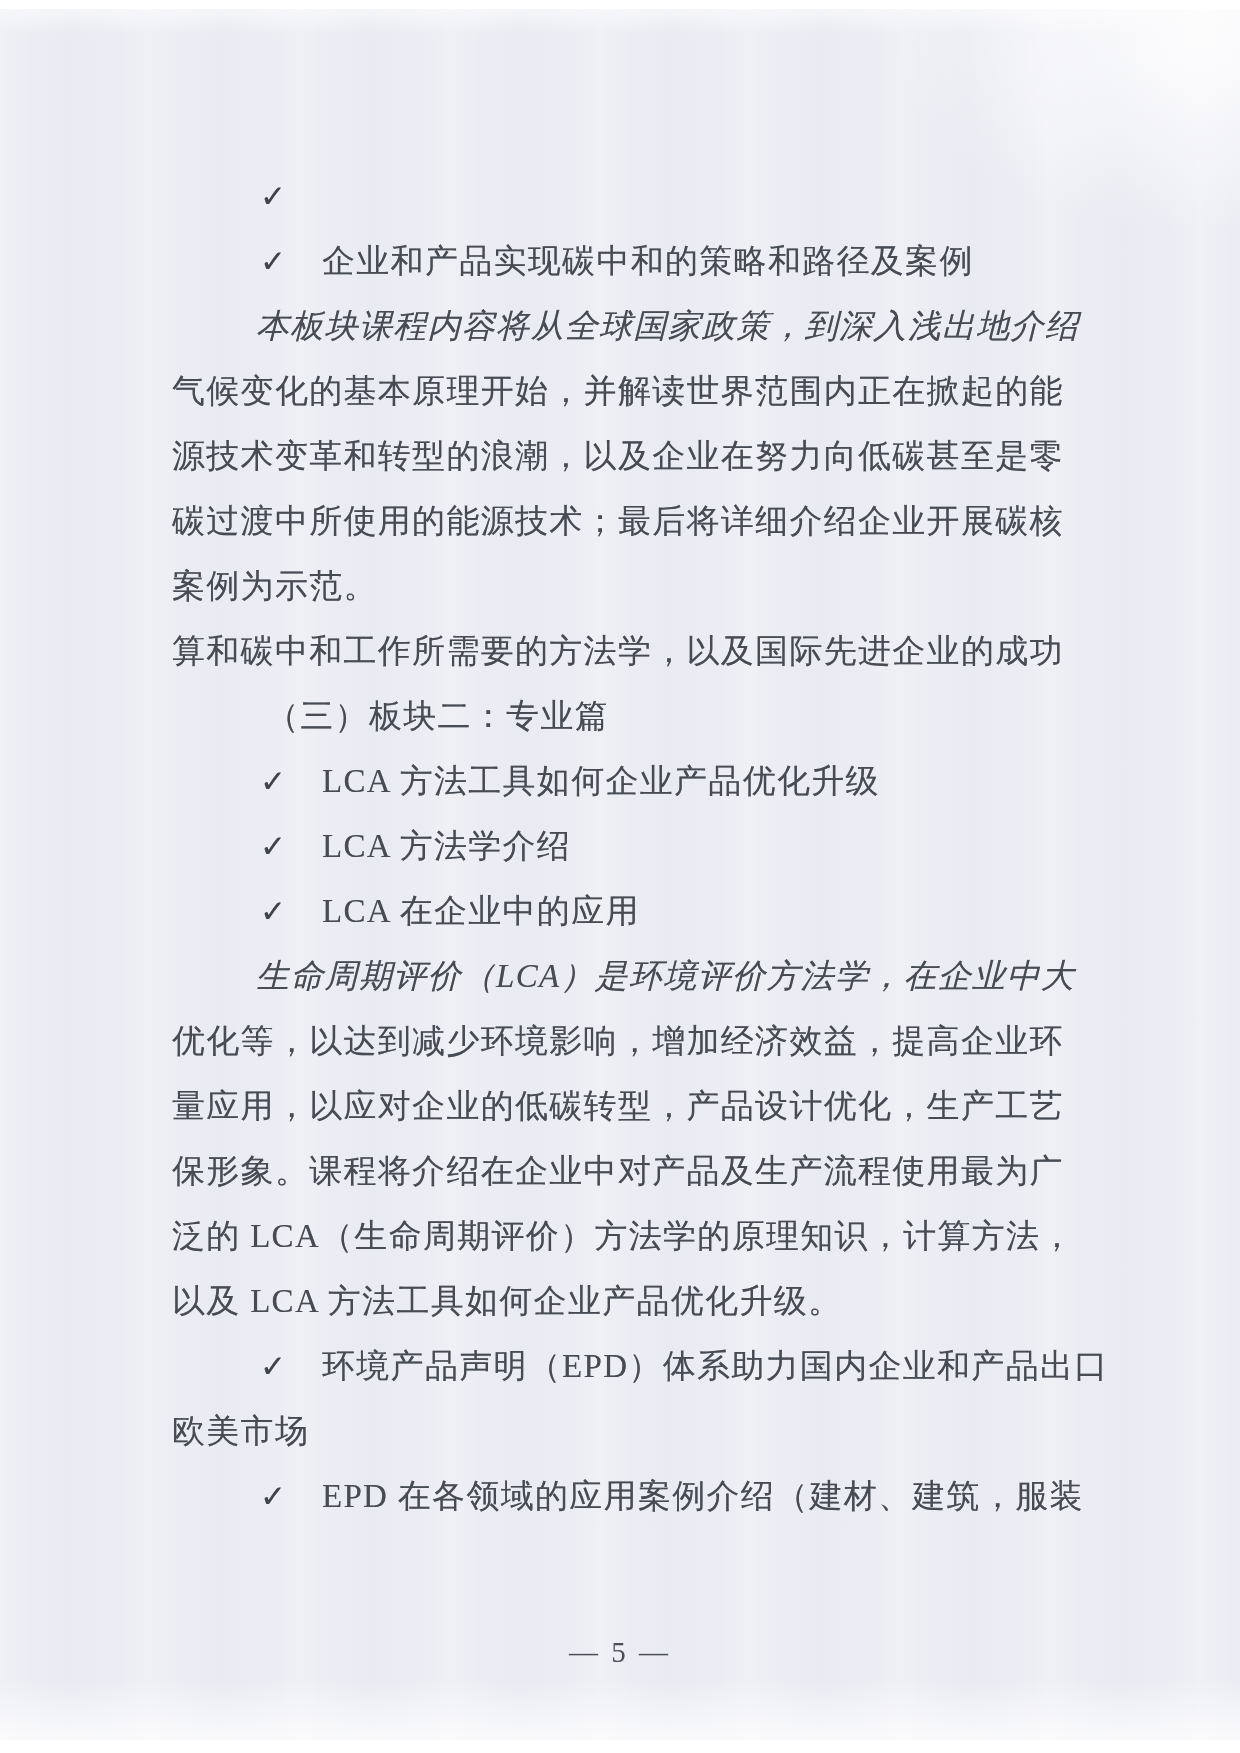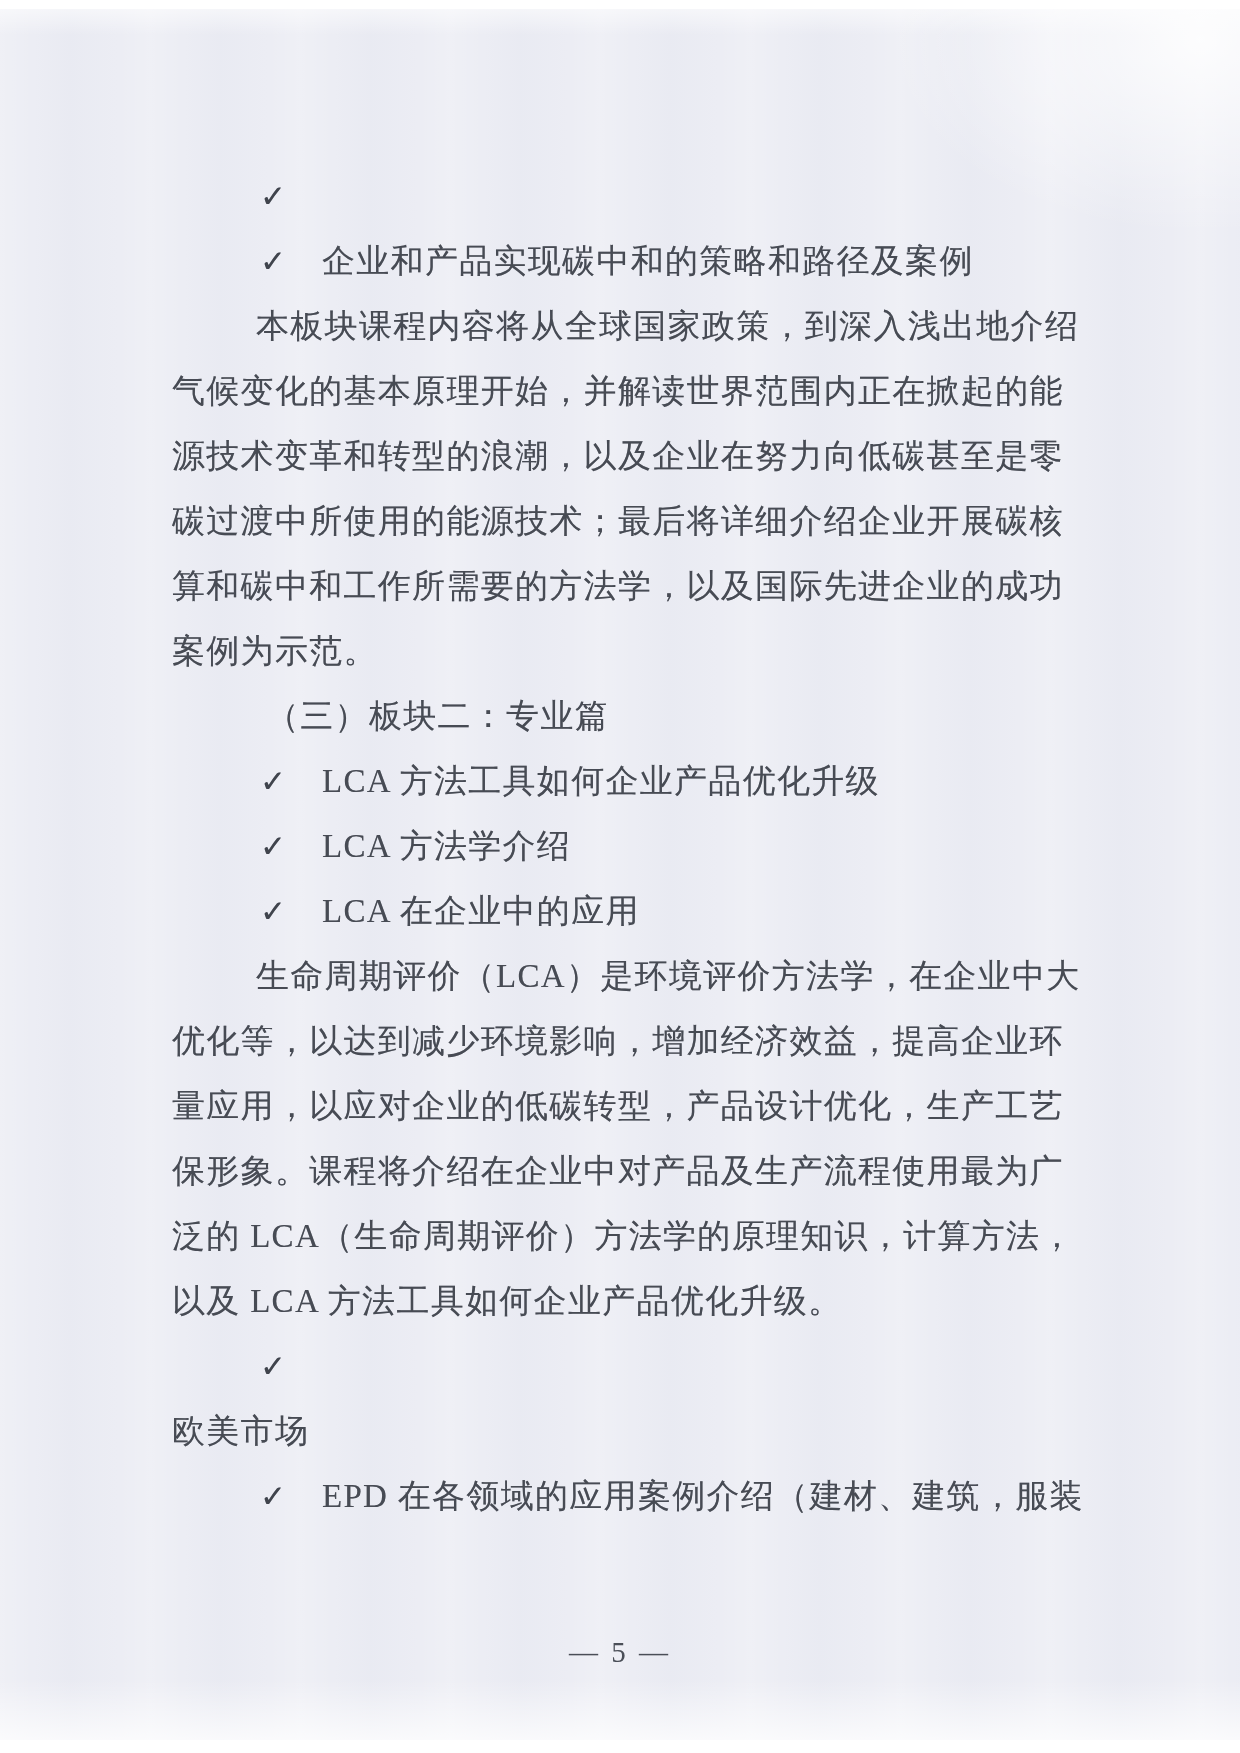--- a/index.html
+++ b/index.html
@@ -41,21 +41,21 @@
     letter-spacing: 1.3px;
     color: #474b54;
     text-shadow: 0 0 0.6px rgba(71,75,84,0.45);
   }
   .line {
     position: relative;
     height: 65px;
     line-height: 65px;
     white-space: nowrap;
   }
-  .line.indent  { text-indent: 84px; }
+  .line.indent  { text-indent: 84px; font-style: italic; }
   .line.heading { text-indent: 94px; }
   .line.bullet  { padding-left: 150px; }
   .line.bullet .check {
     position: absolute;
     left: 88px;
     top: 0;
     font-family: "DejaVu Sans", sans-serif;
     font-size: 31px;
     color: #40444d;
     letter-spacing: 0;
@@ -86,22 +86,22 @@
 
       <div class="line bullet">
         <span class="check">✓</span>
         <span>企业和产品实现碳中和的策略和路径及案例</span>
       </div>
 
       <div class="line indent">本板块课程内容将从全球国家政策，到深入浅出地介绍</div>
       <div class="line">气候变化的基本原理开始，并解读世界范围内正在掀起的能</div>
       <div class="line">源技术变革和转型的浪潮，以及企业在努力向低碳甚至是零</div>
       <div class="line">碳过渡中所使用的能源技术；最后将详细介绍企业开展碳核</div>
+      <div class="line">案例为示范。</div>
       <div class="line">算和碳中和工作所需要的方法学，以及国际先进企业的成功</div>
-      <div class="line">案例为示范。</div>
 
       <div class="line heading">（三）板块二：专业篇</div>
 
       <div class="line bullet">
         <span class="check">✓</span>
         <span>LCA 方法工具如何企业产品优化升级</span>
       </div>
 
       <div class="line bullet">
         <span class="check">✓</span>
@@ -115,20 +115,21 @@
 
       <div class="line indent">生命周期评价（LCA）是环境评价方法学，在企业中大</div>
       <div class="line">优化等，以达到减少环境影响，增加经济效益，提高企业环</div>
       <div class="line">量应用，以应对企业的低碳转型，产品设计优化，生产工艺</div>
       <div class="line">保形象。课程将介绍在企业中对产品及生产流程使用最为广</div>
       <div class="line">泛的 LCA（生命周期评价）方法学的原理知识，计算方法，</div>
       <div class="line">以及 LCA 方法工具如何企业产品优化升级。</div>
 
       <div class="line bullet">
         <span class="check">✓</span>
+        <span>环境产品声明（EPD）体系助力国内企业和产品出口</span>
       </div>
 
       <div class="line">欧美市场</div>
 
       <div class="line bullet">
         <span class="check">✓</span>
         <span>EPD 在各领域的应用案例介绍（建材、建筑，服装</span>
       </div>
 
 

